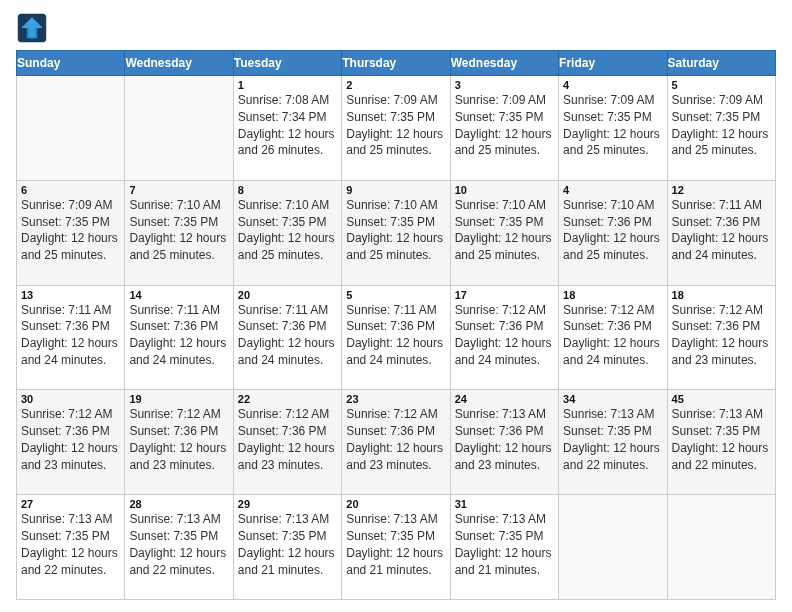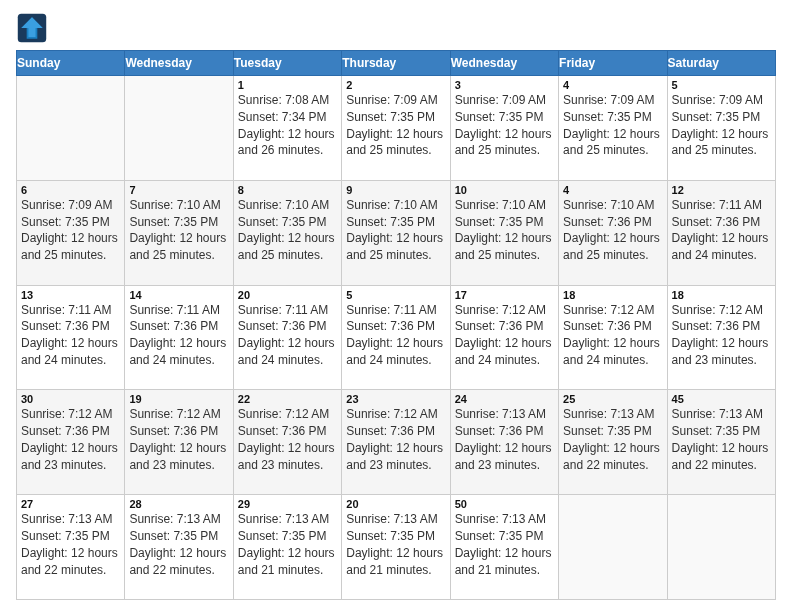--- a/index.html
+++ b/index.html
@@ -331,21 +331,21 @@
         </td>
           <td>
           <span class="day-num">24</span>
           <div class="day-info">
             <span>Sunrise: 7:13 AM</span><br>
             <span>Sunset: 7:36 PM</span><br>
             <span>Daylight: 12 hours and 23 minutes.</span>
           </div>
         </td>
           <td>
-          <span class="day-num">25</span>
+          <span class="day-num">34</span>
           <div class="day-info">
             <span>Sunrise: 7:13 AM</span><br>
             <span>Sunset: 7:35 PM</span><br>
             <span>Daylight: 12 hours and 22 minutes.</span>
           </div>
         </td>
           <td>
           <span class="day-num">45</span>
           <div class="day-info">
             <span>Sunrise: 7:13 AM</span><br>
@@ -381,21 +381,21 @@
         </td>
           <td>
           <span class="day-num">20</span>
           <div class="day-info">
             <span>Sunrise: 7:13 AM</span><br>
             <span>Sunset: 7:35 PM</span><br>
             <span>Daylight: 12 hours and 21 minutes.</span>
           </div>
         </td>
           <td>
-          <span class="day-num">50</span>
+          <span class="day-num">31</span>
           <div class="day-info">
             <span>Sunrise: 7:13 AM</span><br>
             <span>Sunset: 7:35 PM</span><br>
             <span>Daylight: 12 hours and 21 minutes.</span>
           </div>
         </td>
           <td class="empty-cell"></td>
           <td class="empty-cell"></td>
         </tr>
       </tbody>

